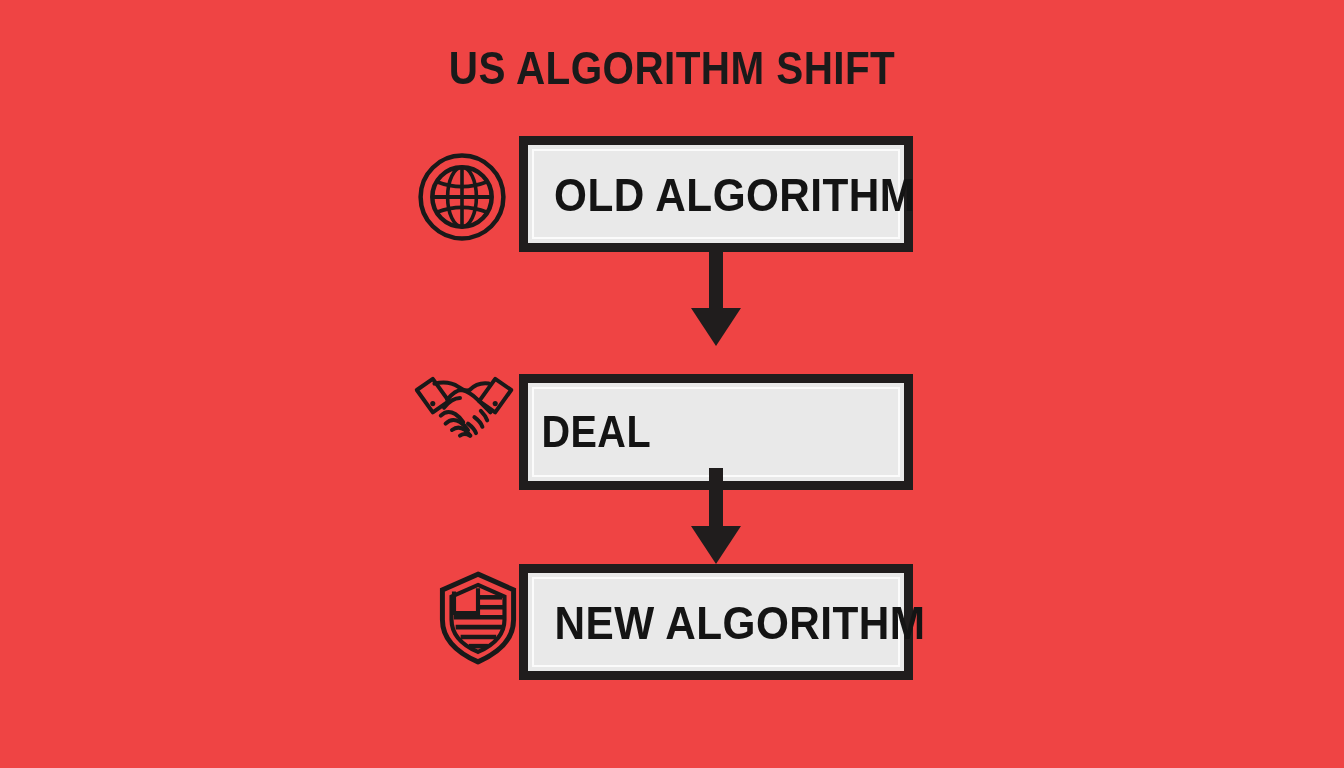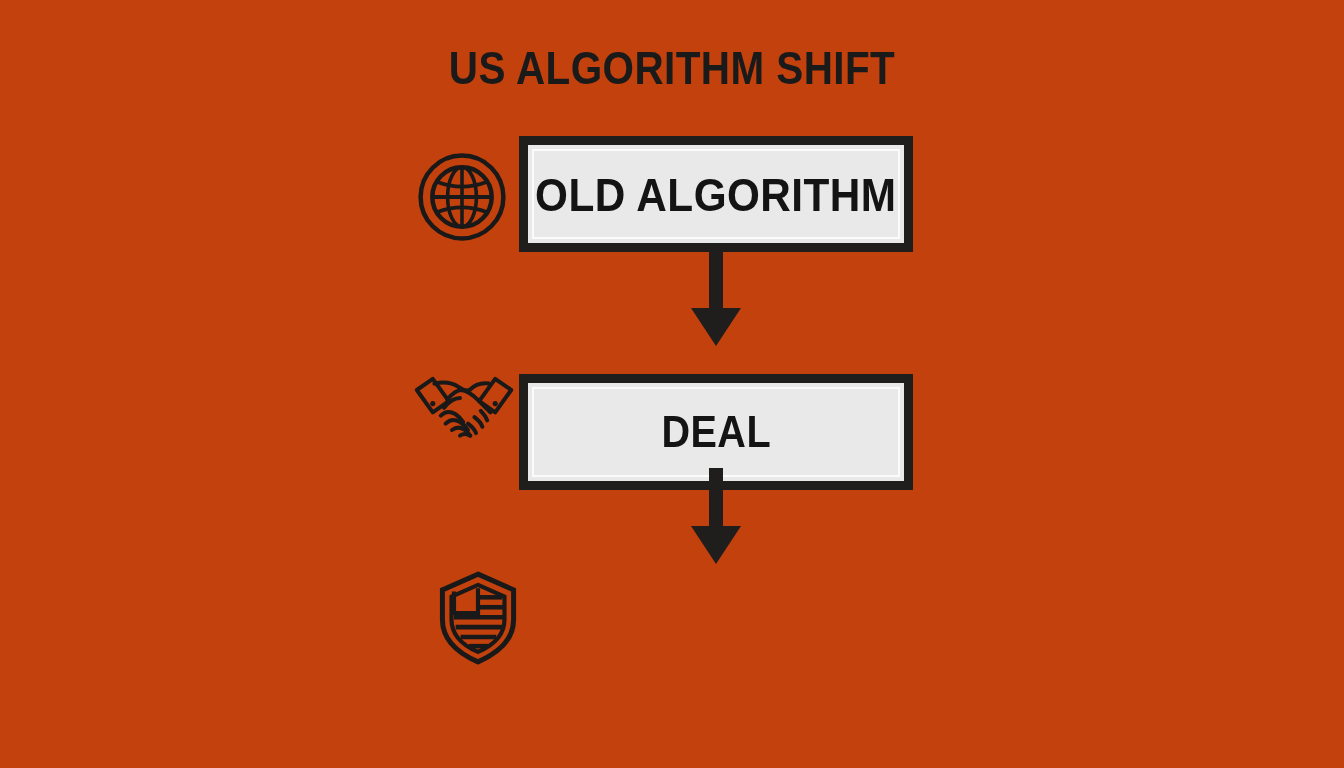--- a/index.html
+++ b/index.html
@@ -13,21 +13,21 @@
     background: #fdfdfd;
     font-family: "Liberation Sans", sans-serif;
     overflow: hidden;
     position: relative;
   }
 
   #canvas {
     position: relative;
     width: 1344px;
     height: 768px;
-    background: #c2410c;
+    background: #ef4444;
   }
 
   
   .diagram-title {
     position: absolute;
     left: 0;
     top: 44px;
     width: 1344px;
     text-align: center;
     font-family: "Liberation Sans", sans-serif;
@@ -54,21 +54,20 @@
   .node-inner {
     position: absolute;
     left: 4px;
     top: 4px;
     right: 4px;
     bottom: 4px;
     border: 2px solid #fbfbfb;
     box-sizing: border-box;
     display: flex;
     align-items: center;
-    justify-content: center;
   }
   .node-label {
     font-family: "Liberation Sans", sans-serif;
     font-weight: 700;
     font-size: 45px;
     color: #141414;
     letter-spacing: 0.5px;
     transform: scaleX(0.88);
     white-space: nowrap;
     user-select: none;
@@ -195,14 +194,19 @@
       <line x1="50" y1="45" x2="81" y2="45"></line>
       <line x1="21" y1="57" x2="81" y2="57"></line>
       <line x1="23" y1="69" x2="79" y2="69"></line>
       <line x1="29" y1="81" x2="72" y2="81"></line>
       <line x1="39" y1="92" x2="62" y2="92"></line>
     </g>
 
     <path d="M21 26 V52 H50 V22" fill="none" stroke="#191919" stroke-width="5"></path>
   </svg>
 
+  <div class="node-box" id="box-new">
+    <div class="node-inner">
+      <span class="node-label wide">NEW ALGORITHM</span>
+    </div>
+  </div>
 
 </div>
 
 </body></html>

